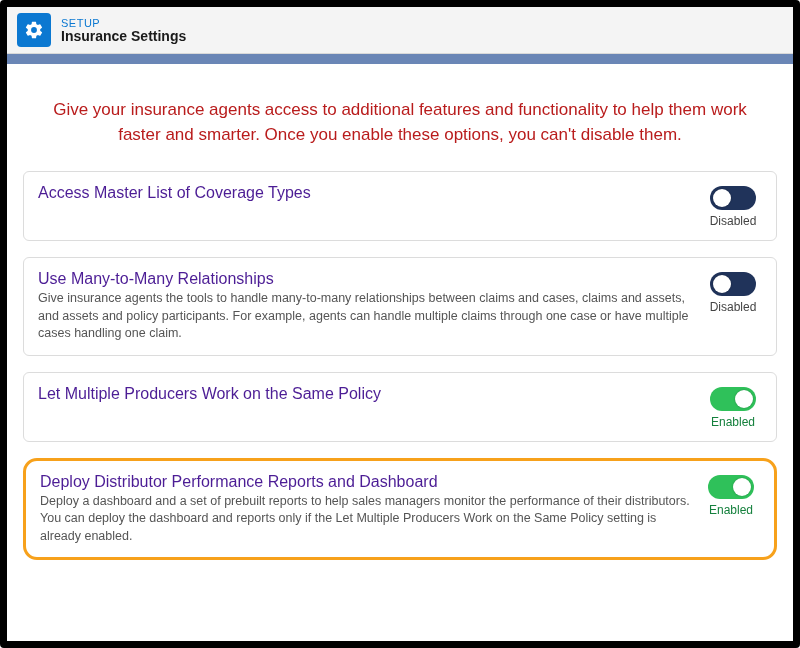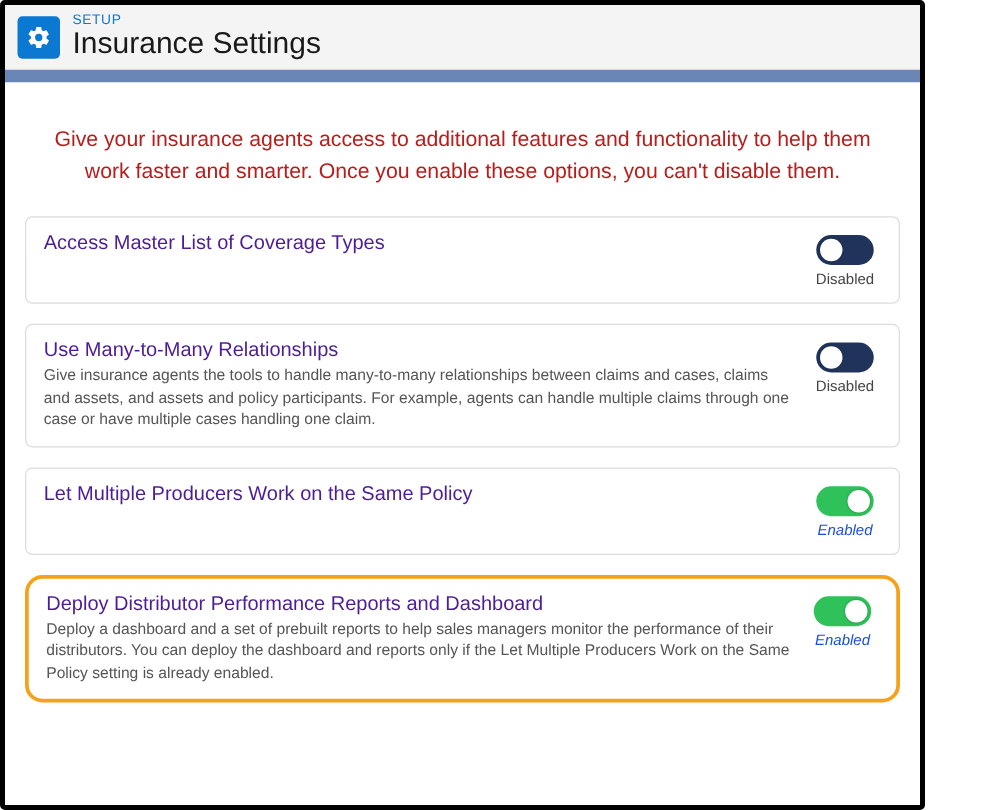--- a/index.html
+++ b/index.html
@@ -1,33 +1,33 @@
 <!DOCTYPE html>
 <html><head>
 <meta charset="utf-8">
 <style>
   * { box-sizing: border-box; margin: 0; padding: 0; }
   html, body { width: 800px; height: 648px; font-family: -apple-system, "Segoe UI", Arial, sans-serif; background: #fff; }
-  .frame { width: 740px; height: 648px; border: 4px solid #000000; border-radius: 4px; overflow: hidden; display: flex; flex-direction: column; justify-content: center; }
+  .frame { width: 800px; height: 648px; border: 7px solid #000000; border-radius: 4px; overflow: hidden; display: flex; flex-direction: column; justify-content: center; }
   .header {
     background: #f4f4f4;
     border-bottom: 1px solid #d9d9d9;
     display: flex; align-items: center;
     padding: 6px 10px;
     gap: 10px;
   }
   .header-icon {
     width: 34px; height: 34px; border-radius: 4px;
     background: #0b78d1;
     display: flex; align-items: center; justify-content: center;
     flex-shrink: 0;
   }
   .header-text { display: flex; flex-direction: column; }
   .breadcrumb { font-size: 11px; color: #0b78d1; letter-spacing: 0.5px; font-weight: 500; }
-  .page-title { font-size: 24px; font-weight: 400; color: #1a1a1a; margin-top: -1px; }
+  .page-title { font-size: 14px; font-weight: 700; color: #1a1a1a; margin-top: -1px; }
   .ribbon { height: 10px; background: #6a86b6; }
   .content { flex: 1; background: #fff; padding: 30px 16px 10px; overflow-y: auto; }
   .intro { text-align: center; color: #b91c1c; font-size: 17px; line-height: 1.45; margin: 4px 8px 24px; }
   .card {
     border: 1px solid #dcdcdc; border-radius: 6px;
     padding: 12px 14px; margin-bottom: 16px;
     display: flex; align-items: flex-start; gap: 12px;
     position: relative;
   }
   .card.highlight { border: 3px solid #f7a11b; border-radius: 14px; }
@@ -43,21 +43,21 @@
     width: 18px; height: 18px; border-radius: 50%;
     background: #fff; position: absolute; top: 3px;
     box-shadow: 0 0 2px rgba(0,0,0,0.3);
   }
   .toggle.off { background: #20335a; }
   .toggle.off .knob { left: 3px; }
   .toggle.on { background: #2fc15a; }
   .toggle.on .knob { right: 3px; }
   .toggle-label { font-size: 12px; margin-top: 4px; }
   .toggle-label.off { color: #444; }
-  .toggle-label.on { color: #1d4ed8; font-style: italic; }
+  .toggle-label.on { color: #15803d; }
 </style>
 </head>
 <body>
 
 <div class="frame">
   <div class="header">
     <div class="header-icon">
       <svg width="20" height="20" viewBox="0 0 24 24" fill="#fff">
         <path d="M19.4 13a7.5 7.5 0 0 0 .07-1 7.5 7.5 0 0 0-.07-1l2.1-1.6a.5.5 0 0 0 .12-.64l-2-3.46a.5.5 0 0 0-.6-.22l-2.47 1a7.6 7.6 0 0 0-1.73-1l-.37-2.63A.5.5 0 0 0 13.95 2h-4a.5.5 0 0 0-.5.43L9.1 5.06a7.6 7.6 0 0 0-1.73 1l-2.47-1a.5.5 0 0 0-.6.22l-2 3.46a.5.5 0 0 0 .12.64L4.53 11a7.5 7.5 0 0 0 0 2l-2.1 1.6a.5.5 0 0 0-.12.64l2 3.46a.5.5 0 0 0 .6.22l2.47-1a7.6 7.6 0 0 0 1.73 1l.37 2.63a.5.5 0 0 0 .5.43h4a.5.5 0 0 0 .5-.43l.37-2.63a7.6 7.6 0 0 0 1.73-1l2.47 1a.5.5 0 0 0 .6-.22l2-3.46a.5.5 0 0 0-.12-.64ZM12 15.5A3.5 3.5 0 1 1 15.5 12 3.5 3.5 0 0 1 12 15.5Z"></path>
       </svg>

